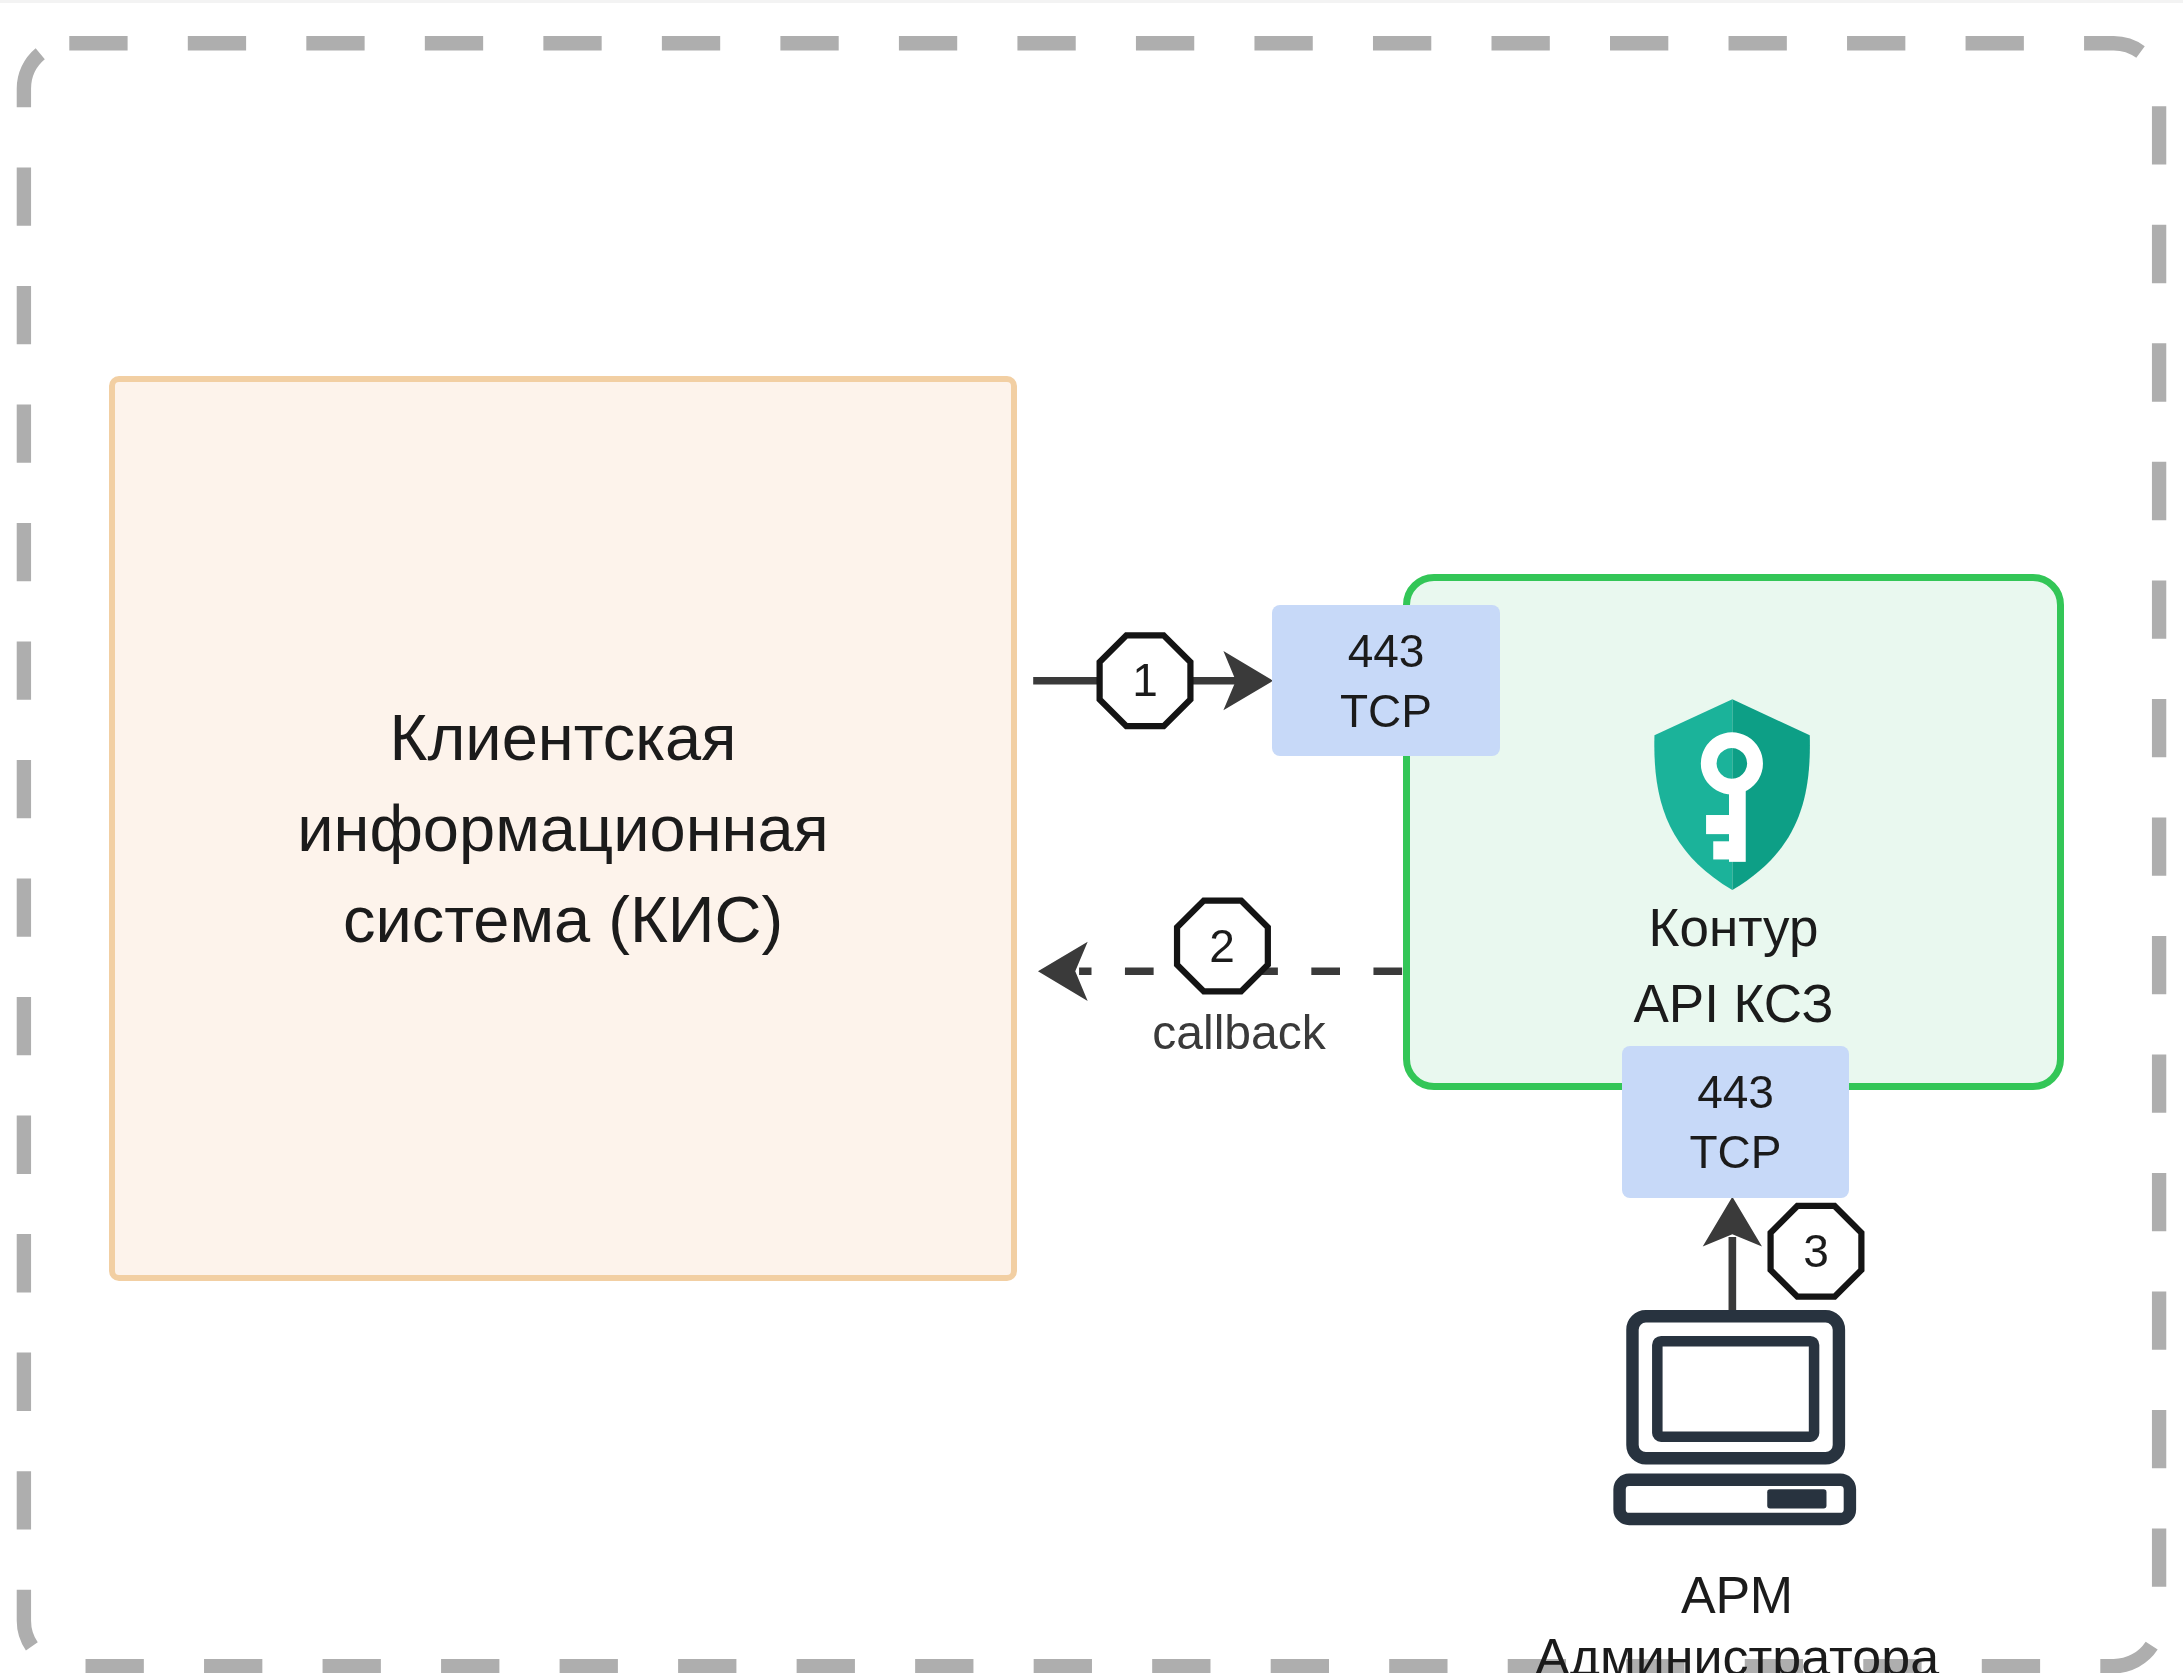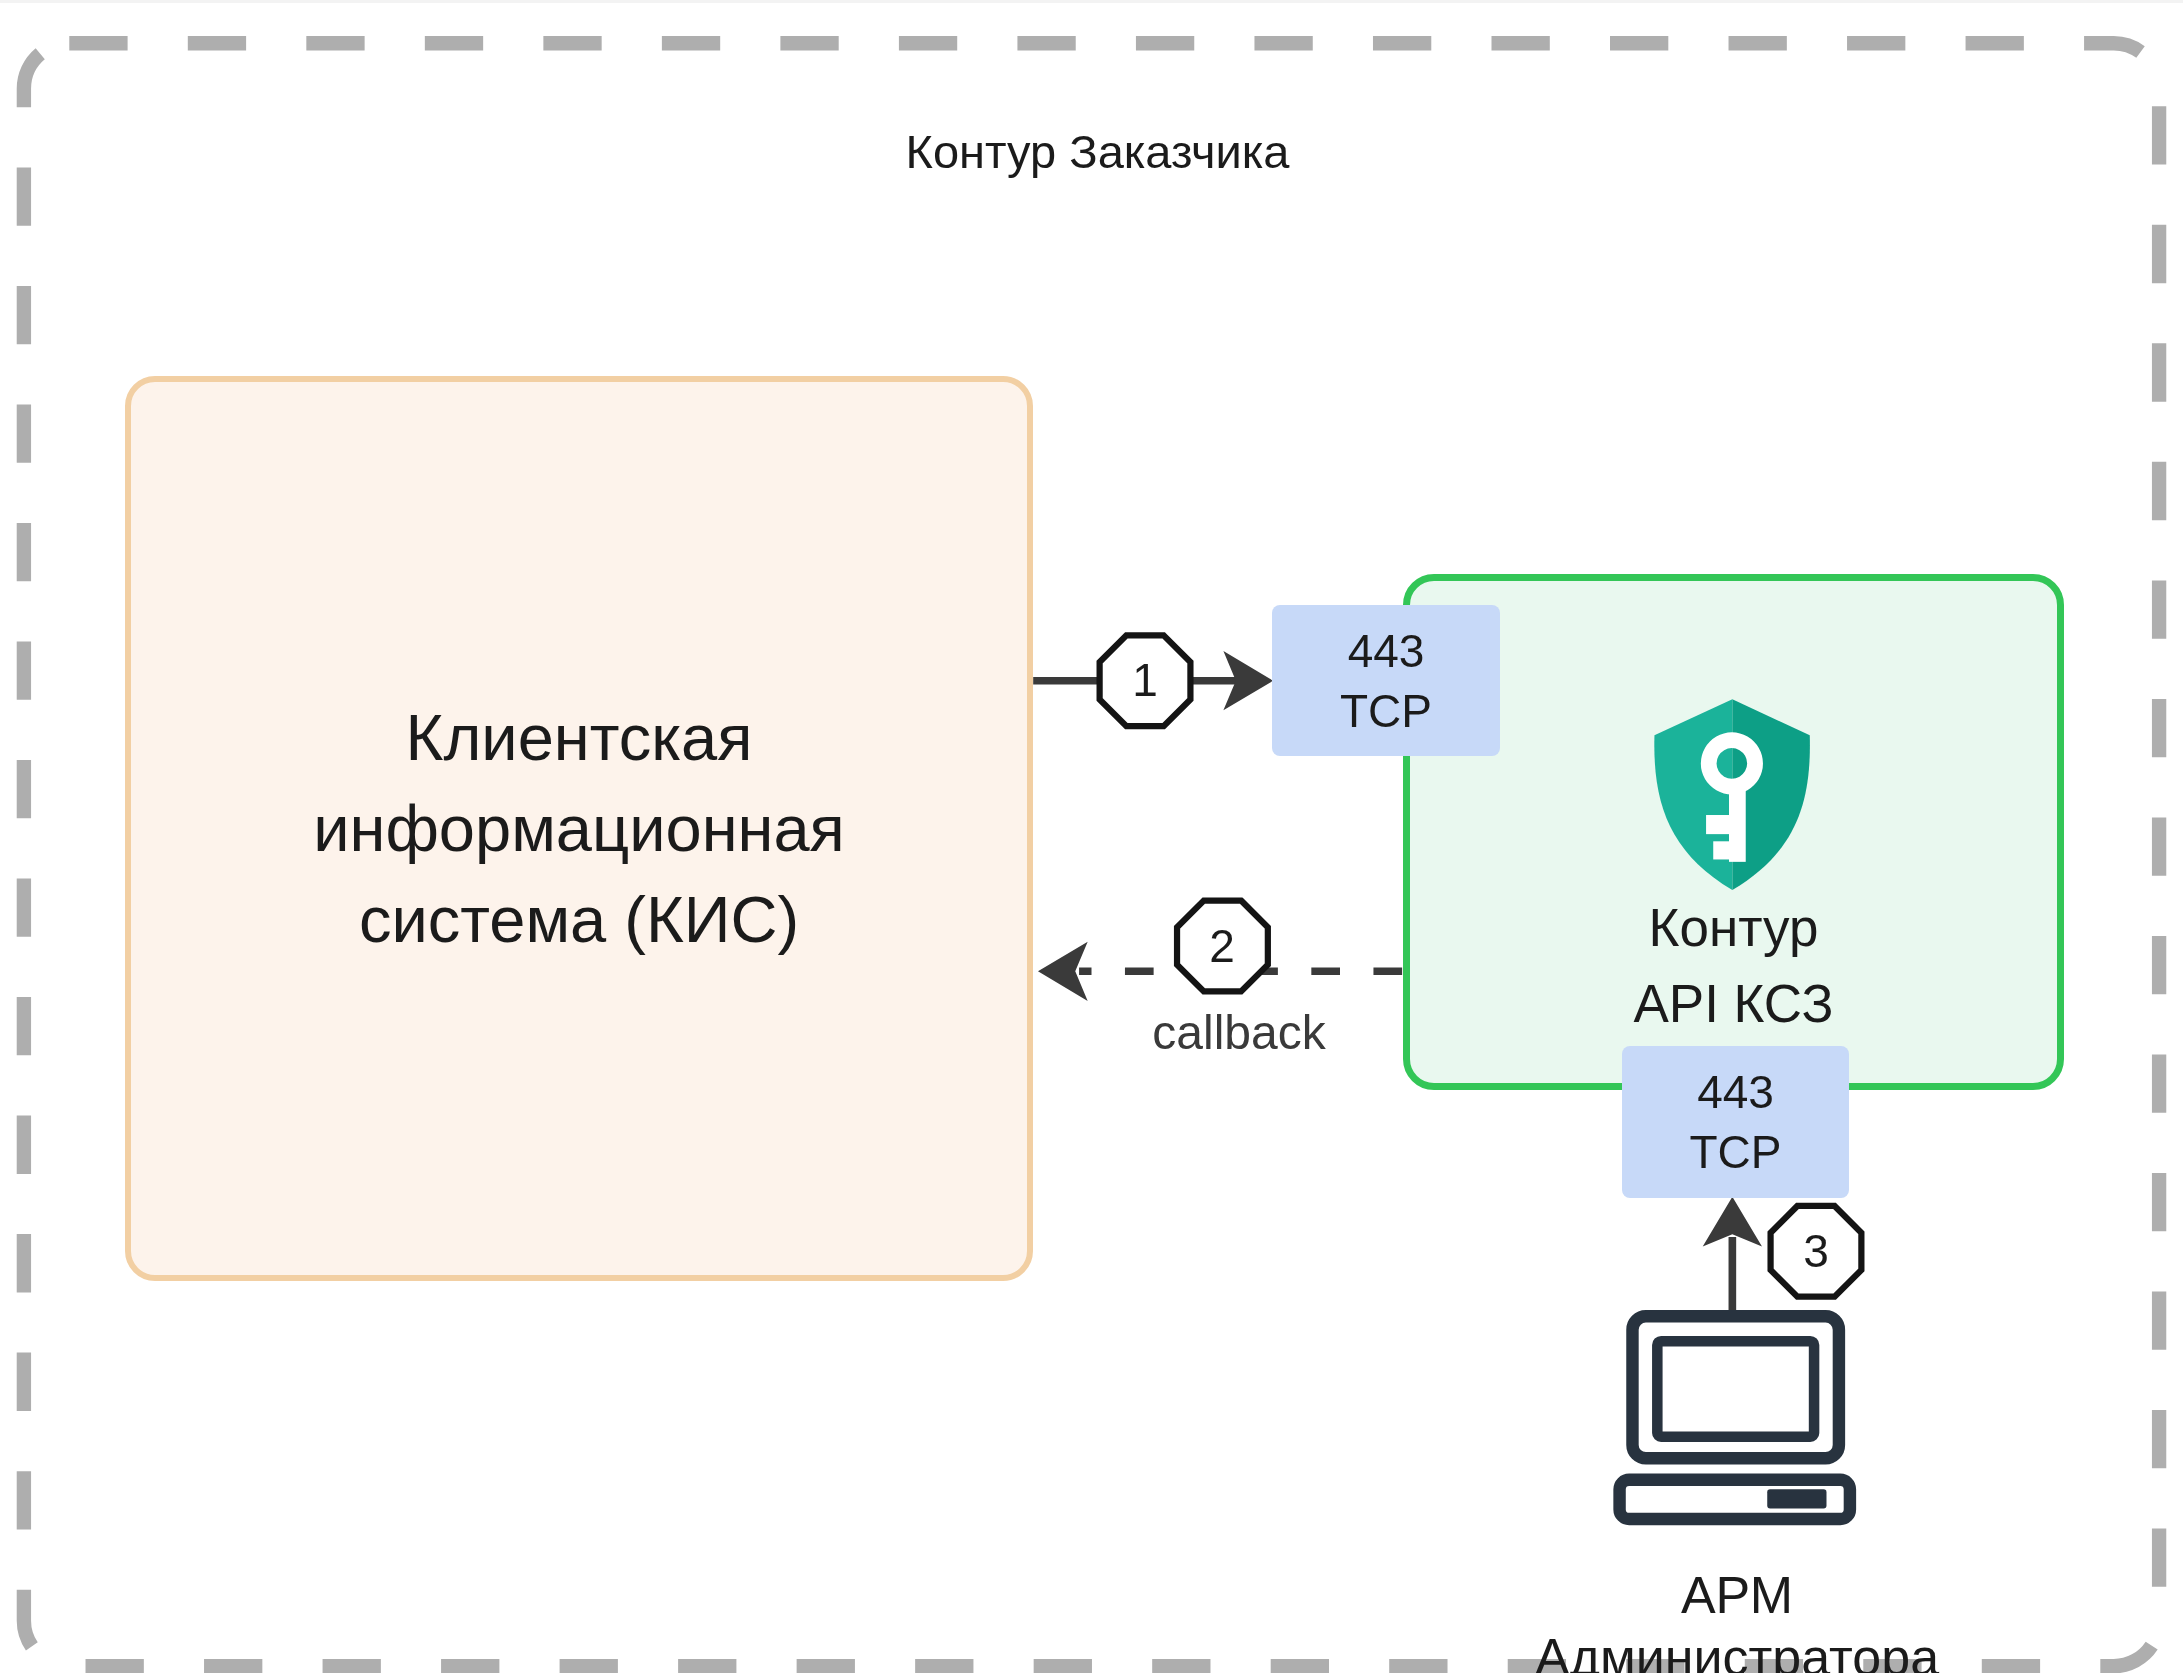--- a/index.html
+++ b/index.html
@@ -12,22 +12,22 @@
   .canvas{
     position:relative; width:2183px; height:1674px; background:#ffffff; overflow:hidden;
     font-family:"Liberation Sans","DejaVu Sans",sans-serif; color:var(--text);
   }
   .edge-strip{position:absolute;left:0;top:0;width:2183px;height:2.9px;background:#f3f3f3;}
   .title{
     position:absolute; left:524px; top:123px; width:1147px; text-align:center;
     font-size:47px; line-height:57px; color:var(--text);
   }
   .kis-box{
-    position:absolute; left:125px; top:376px; width:908px; height:905px; box-sizing:border-box;
-    background:var(--kis-fill); border:6.7px solid var(--kis-border); border-radius:30px;
+    position:absolute; left:109px; top:376px; width:908px; height:905px; box-sizing:border-box;
+    background:var(--kis-fill); border:6.7px solid var(--kis-border); border-radius:10px;
     display:flex; align-items:center; justify-content:center;
   }
   .kis-label{ font-size:65px; line-height:91px; text-align:center; white-space:pre-line; }
   .keeper-box{
     position:absolute; left:1403px; top:574px; width:661px; height:516px; box-sizing:border-box;
     background:var(--keeper-fill); border:7.2px solid var(--keeper-border); border-radius:31px;
   }
   .keeper-label{
     position:absolute; left:1403px; top:890px; width:661px; text-align:center;
     font-size:53px; line-height:76px; white-space:pre-line; color:var(--text);
@@ -65,21 +65,20 @@
   svg .shield-l{ fill:var(--shield-left); }
   svg .shield-r{ fill:var(--shield-right); }
 </style>
 </head>
 <body>
 
 <div class="canvas">
 
   <div class="edge-strip"></div>
 
-  <div class="title">Контур Заказчика</div>
 
   <div class="kis-box">
     <div class="kis-label">Клиентская
 информационная
 система (КИС)</div>
   </div>
 
   <div class="keeper-box"></div>
 
   <svg class="overlay" viewBox="0 0 4568 3502" width="2183" height="1674" xmlns="http://www.w3.org/2000/svg">

